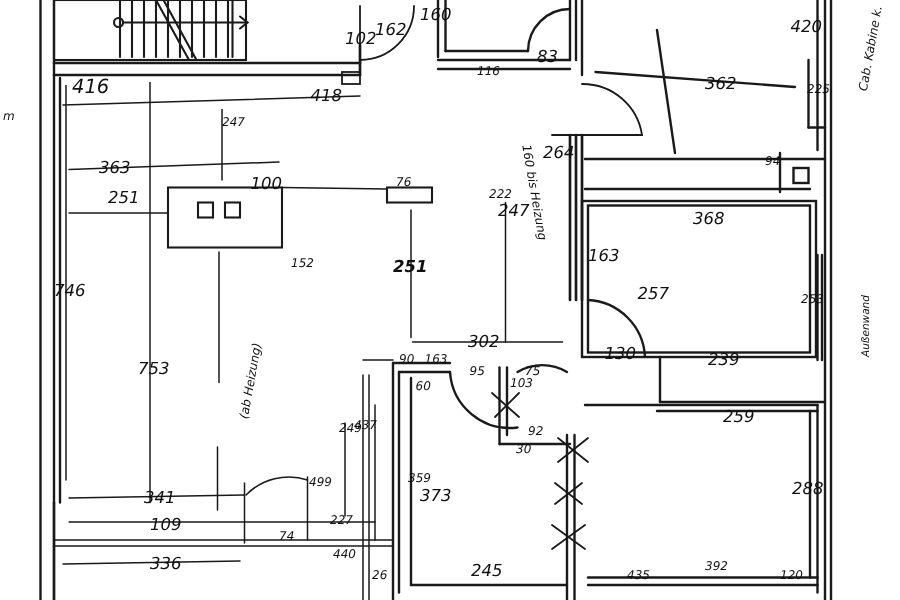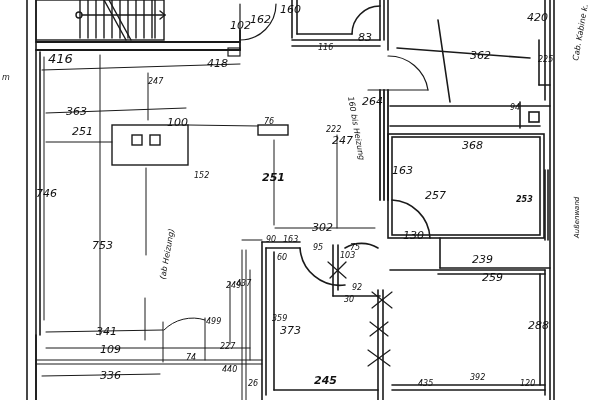--- a/index.html
+++ b/index.html
@@ -196,34 +196,34 @@
 <span class="lbl" style="left:280px;top:4px;">160</span>
 <span class="lbl" style="left:358px;top:32px;">83</span>
 <span class="lbl small" style="left:318px;top:44px;">116</span>
 <span class="lbl" style="left:470px;top:50px;">362</span>
 <span class="lbl" style="left:527px;top:12px;">420</span>
 <span class="lbl small" style="left:538px;top:56px;">225</span>
 <span class="lbl small" style="left:510px;top:104px;">94</span>
 <span class="lbl" style="left:462px;top:140px;">368</span>
 <span class="lbl" style="left:392px;top:165px;">163</span>
 <span class="lbl" style="left:425px;top:190px;">257</span>
-<span class="lbl small" style="left:516px;top:196px;font-weight:bold;">253</span>
+<span class="lbl small" style="left:534px;top:196px;">253</span>
 <span class="lbl" style="left:403px;top:230px;">130</span>
-<span class="lbl" style="left:472px;top:254px;">239</span>
+<span class="lbl" style="left:472px;top:234px;">239</span>
 <span class="lbl small" style="left:266px;top:236px;">90</span>
 <span class="lbl small" style="left:283px;top:236px;">163</span>
 <span class="lbl small" style="left:313px;top:244px;">95</span>
 <span class="lbl small" style="left:350px;top:244px;">75</span>
 <span class="lbl small" style="left:300px;top:252px;padding-left:40px;">103</span>
 <span class="lbl small" style="left:277px;top:254px;">60</span>
 <span class="lbl small" style="left:352px;top:284px;">92</span>
 <span class="lbl small" style="left:344px;top:296px;">30</span>
 <span class="lbl small" style="left:272px;top:315px;">359</span>
 <span class="lbl" style="left:280px;top:325px;">373</span>
-<span class="lbl" style="left:314px;top:375px;font-weight:bold;">245</span>
+<span class="lbl" style="left:314px;top:375px;">245</span>
 <span class="lbl" style="left:482px;top:272px;">259</span>
 <span class="lbl" style="left:528px;top:320px;">288</span>
 <span class="lbl small" style="left:470px;top:374px;">392</span>
 <span class="lbl small" style="left:418px;top:380px;">435</span>
 <span class="lbl small" style="left:520px;top:380px;">120</span>
 <span class="lbl small" style="left:206px;top:318px;">499</span>
 <span class="lbl small" style="left:236px;top:280px;">437</span>
 <span class="lbl small" style="left:226px;top:282px;">249</span>
 <span class="lbl small" style="left:220px;top:343px;">227</span>
 <span class="lbl small" style="left:222px;top:366px;">440</span>

